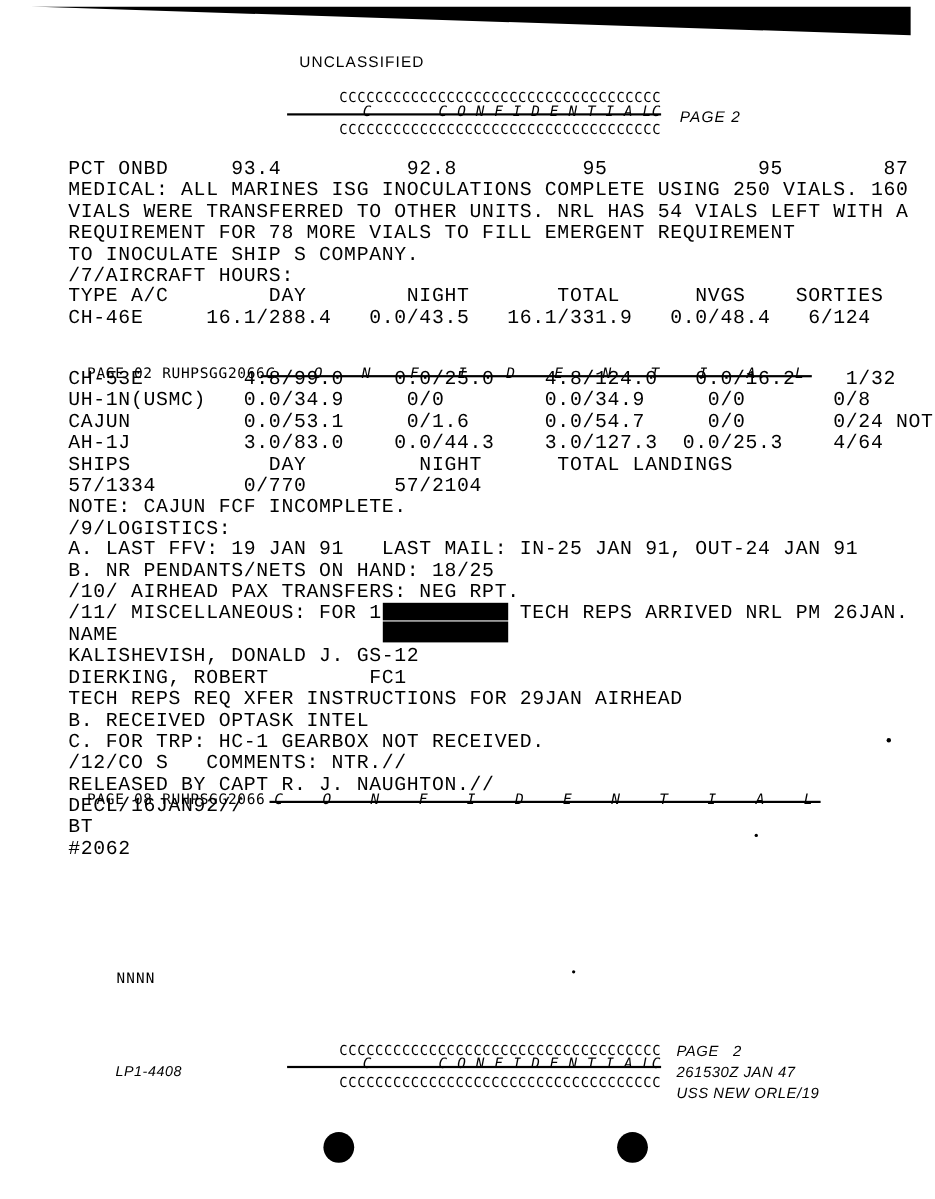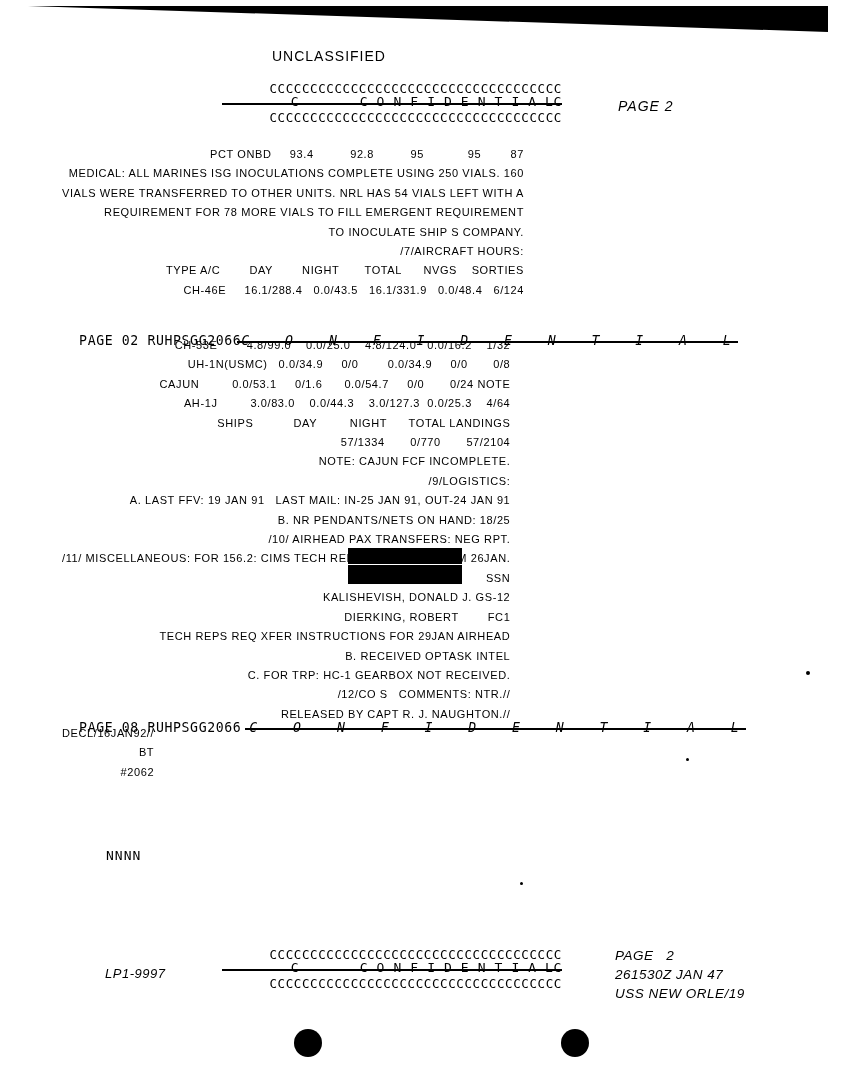--- a/index.html
+++ b/index.html
@@ -57,21 +57,23 @@
     text-align: right;
   }
   .banner .crow {
     font-size: 12.5px;
     letter-spacing: 0.6px;
   }
   .banner .mid {
     position: relative;
     font-size: 13px;
     letter-spacing: 0.6px;
+    font-style: italic;
     height: 16px;
+    margin-left: 39px;
   }
   .banner .mid .strike {
     position: absolute;
     left: 0;
     right: 0;
     top: 8px;
     border-top: 2px solid #000;
   }
   .banner .mid span.txt {
     position: relative;
@@ -81,26 +83,25 @@
     position: absolute;
     font-family: "Liberation Sans", sans-serif;
     font-size: 14px;
     letter-spacing: 1px;
     font-style: italic;
   }
 
   
   .body-text {
     position: absolute;
-    font-family: Liberation Sans, sans-serif;
-    font-size: 11px;
+    font-family: Liberation Mono, monospace;
+    font-size: 18px;
     line-height: 19.4px;
     letter-spacing: 0.6px;
     white-space: pre;
-    text-align: right;
   }
 
   .struck-line {
     position: absolute;
     white-space: pre;
     font-family: "DejaVu Sans Mono", monospace;
     font-size: 13.2px;
     letter-spacing: 0.6px;
   }
   .struck-line .conf {
@@ -220,36 +221,36 @@
 <div class="redaction" style="top:565px; left:348px; width:114px; height:19px;"></div>
 
 <div class="struck-line" style="top:705px; left:62px;">
   <span>PAGE 08 RUHPSGG2066</span><span style="display:inline-block;width:8px;"></span><span class="conf">C   O   N   F   I   D   E   N   T   I   A   L</span>
 </div>
 
 <div class="body-text" style="top:724px; left:62px;">DECL/16JAN92//
 BT
 #2062</div>
 
-<div class="nnnn" style="top:848px; left:62px;padding-left:44px;">NNNN</div>
+<div class="nnnn" style="top:883px; left:62px;padding-left:44px;">NNNN</div>
 
 <div class="banner" style="top:948px; left:222px;">
   <div class="crow">CCCCCCCCCCCCCCCCCCCCCCCCCCCCCCCCCCCC</div>
   <div class="mid">
     <span class="strike"></span>
     <span class="txt" style="display:inline-block;width:340px;">
       <span>C</span>
       <span style="margin-left:52px;">C   O   N   F   I   D   E   N   T   I   A   L</span>
       <span style="float:right;">C</span>
     </span>
   </div>
   <div class="crow">CCCCCCCCCCCCCCCCCCCCCCCCCCCCCCCCCCCC</div>
 </div>
 
-<div class="footer-left" style="top:966px; left:105px;">LP1-9997</div>
+<div class="footer-left" style="top:966px; left:105px;">LP1-4408</div>
 
 <div class="footer-right" style="top:946px; left:615px;">PAGE   2</div>
 <div class="footer-right" style="top:965px; left:615px;">261530Z JAN 47</div>
 <div class="footer-right" style="top:984px; left:615px;">USS NEW ORLE/19</div>
 
 <div class="hole" style="top:1029px; left:294px;"></div>
 <div class="hole" style="top:1029px; left:561px;"></div>
 
 <div class="speck" style="top:671px; left:806px; width:4px; height:4px;"></div>
 <div class="speck" style="top:758px; left:686px; width:3px; height:3px;"></div>

